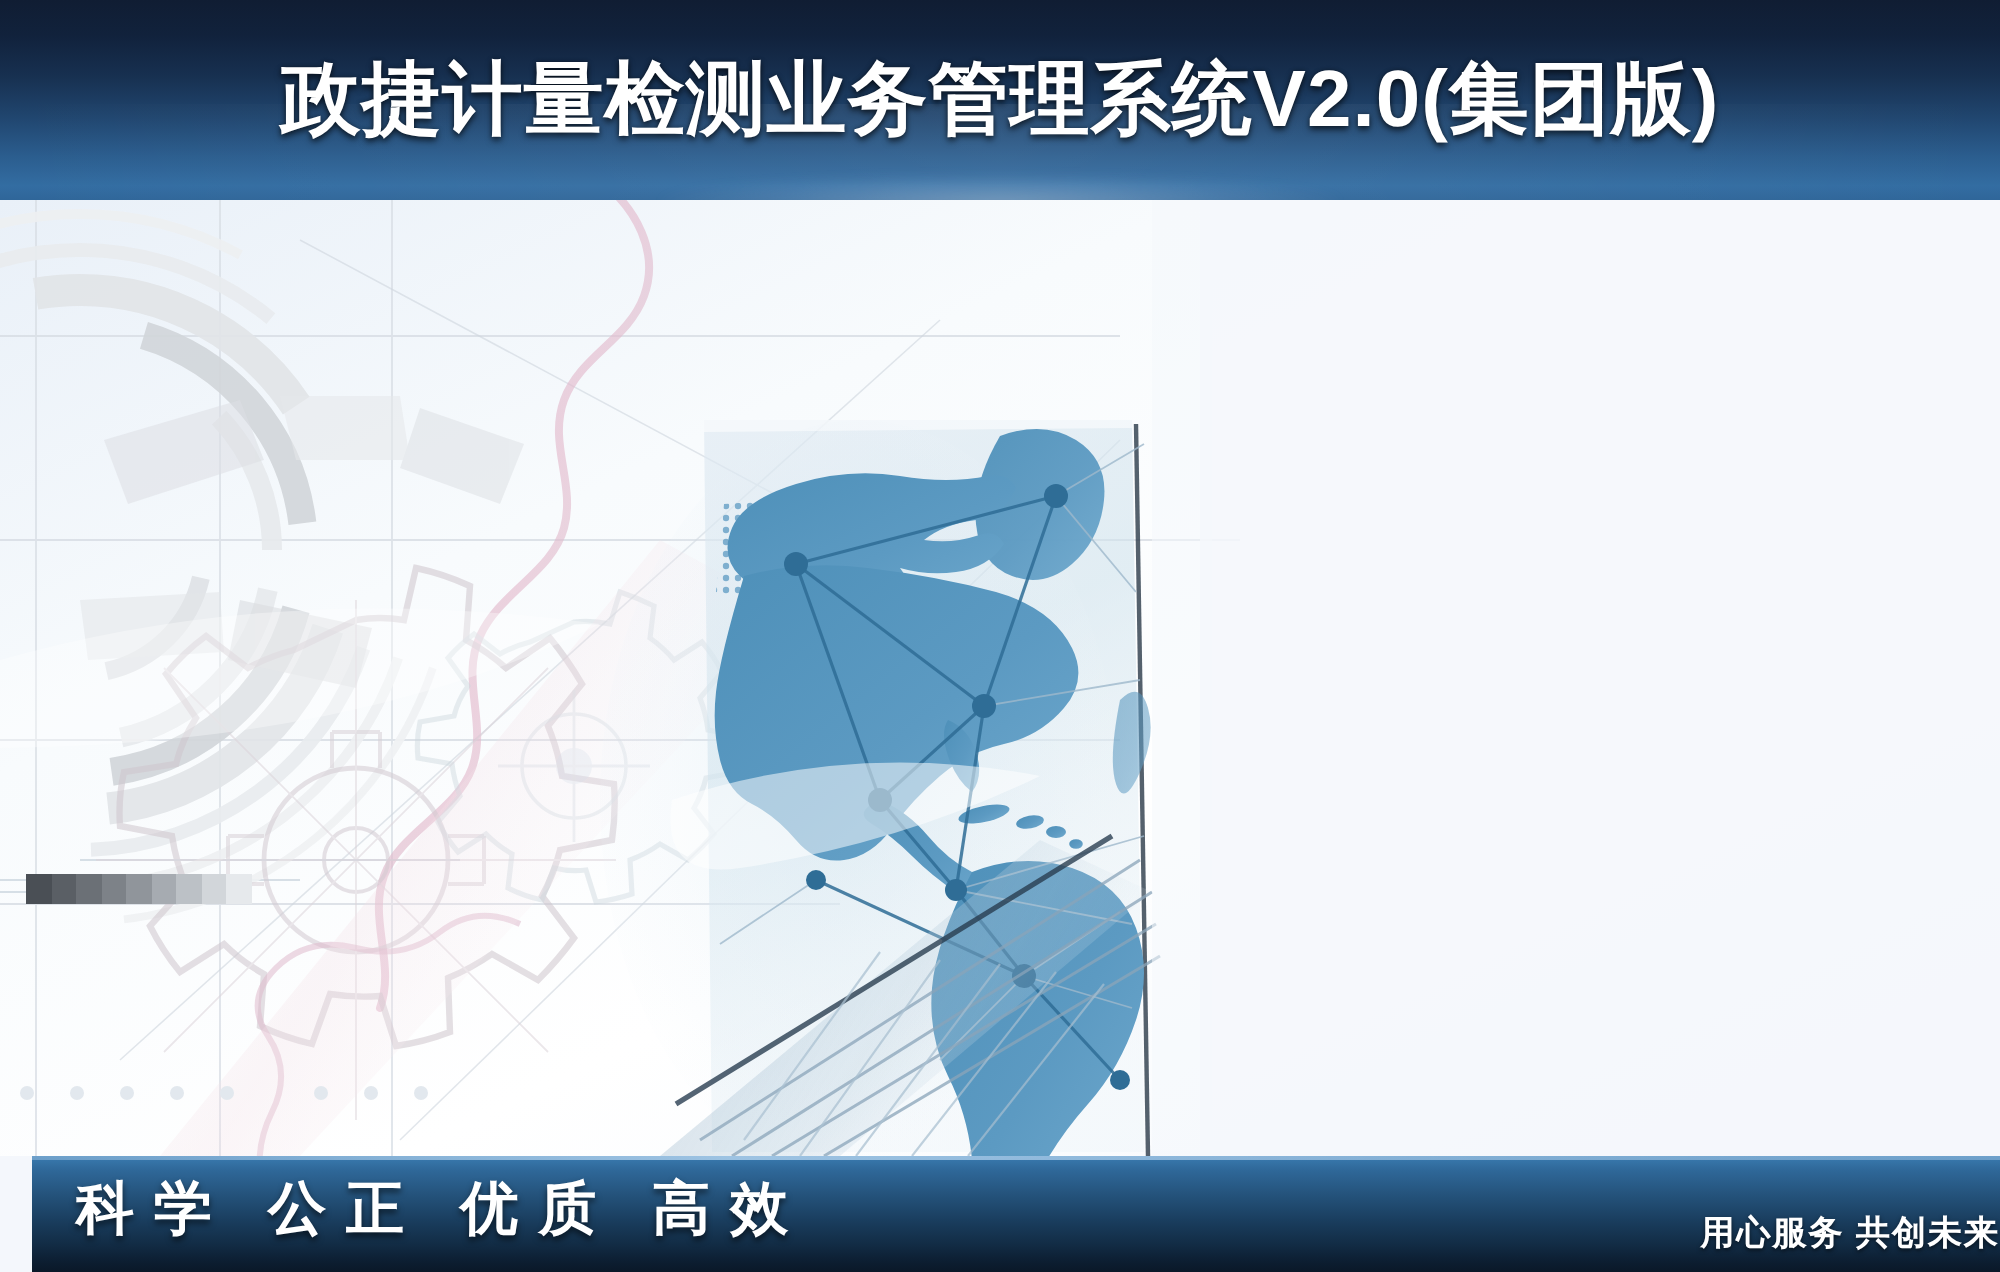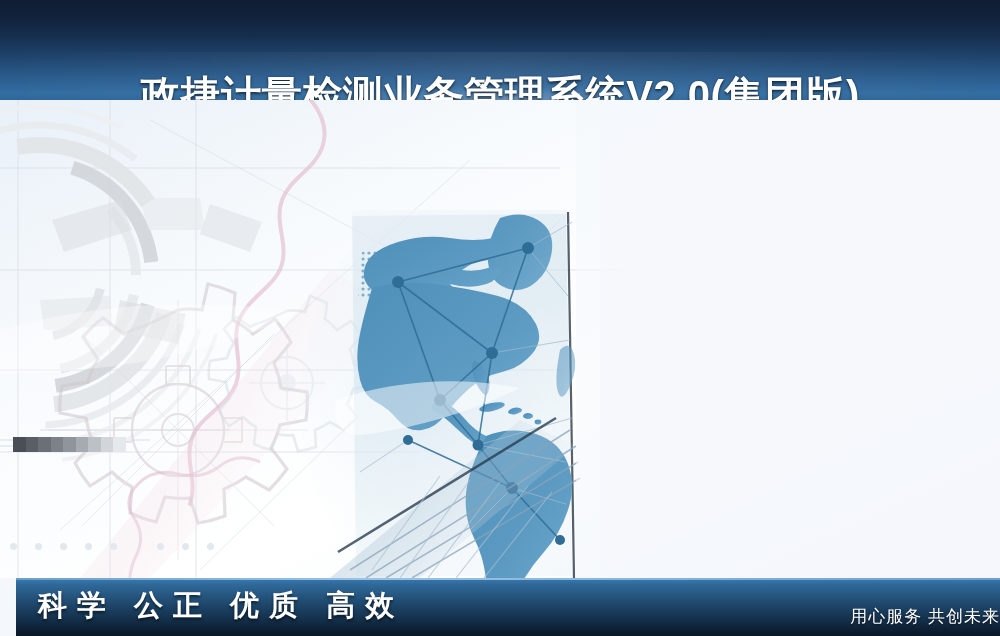--- a/index.html
+++ b/index.html
@@ -55,21 +55,20 @@
     transform: translateY(-50%);
     text-align: center;
     color: #ffffff;
     font-size: 40px;
     font-weight: bold;
     letter-spacing: 0.5px;
     line-height: 1;
     text-shadow: 0 2px 3px rgba(0,0,0,0.55), 0 0 2px rgba(0,0,0,0.4);
     white-space: nowrap;
     z-index: 3;
-    margin-top: 45px;
   }
   .header-glow {
     position: absolute;
     left: 50%;
     top: 88px;
     transform: translateX(-50%);
     width: 340px;
     height: 26px;
     border-radius: 50%;
     background: radial-gradient(ellipse at center,
@@ -177,21 +176,21 @@
     line-height: 1;
     white-space: nowrap;
     text-shadow: 0 2px 3px rgba(0,0,0,0.6);
   }
   .footer-tagline {
     position: absolute;
     right: 16px;
     top: 30px;
     color: #ffffff;
     font-size: 17px;
-    font-weight: normal;
+    font-weight: bold;
     letter-spacing: 1px;
     line-height: 1;
     white-space: nowrap;
     text-shadow: 0 1px 2px rgba(0,0,0,0.6);
   }
 </style>
 </head>
 <body>
 
 <div id="app">

